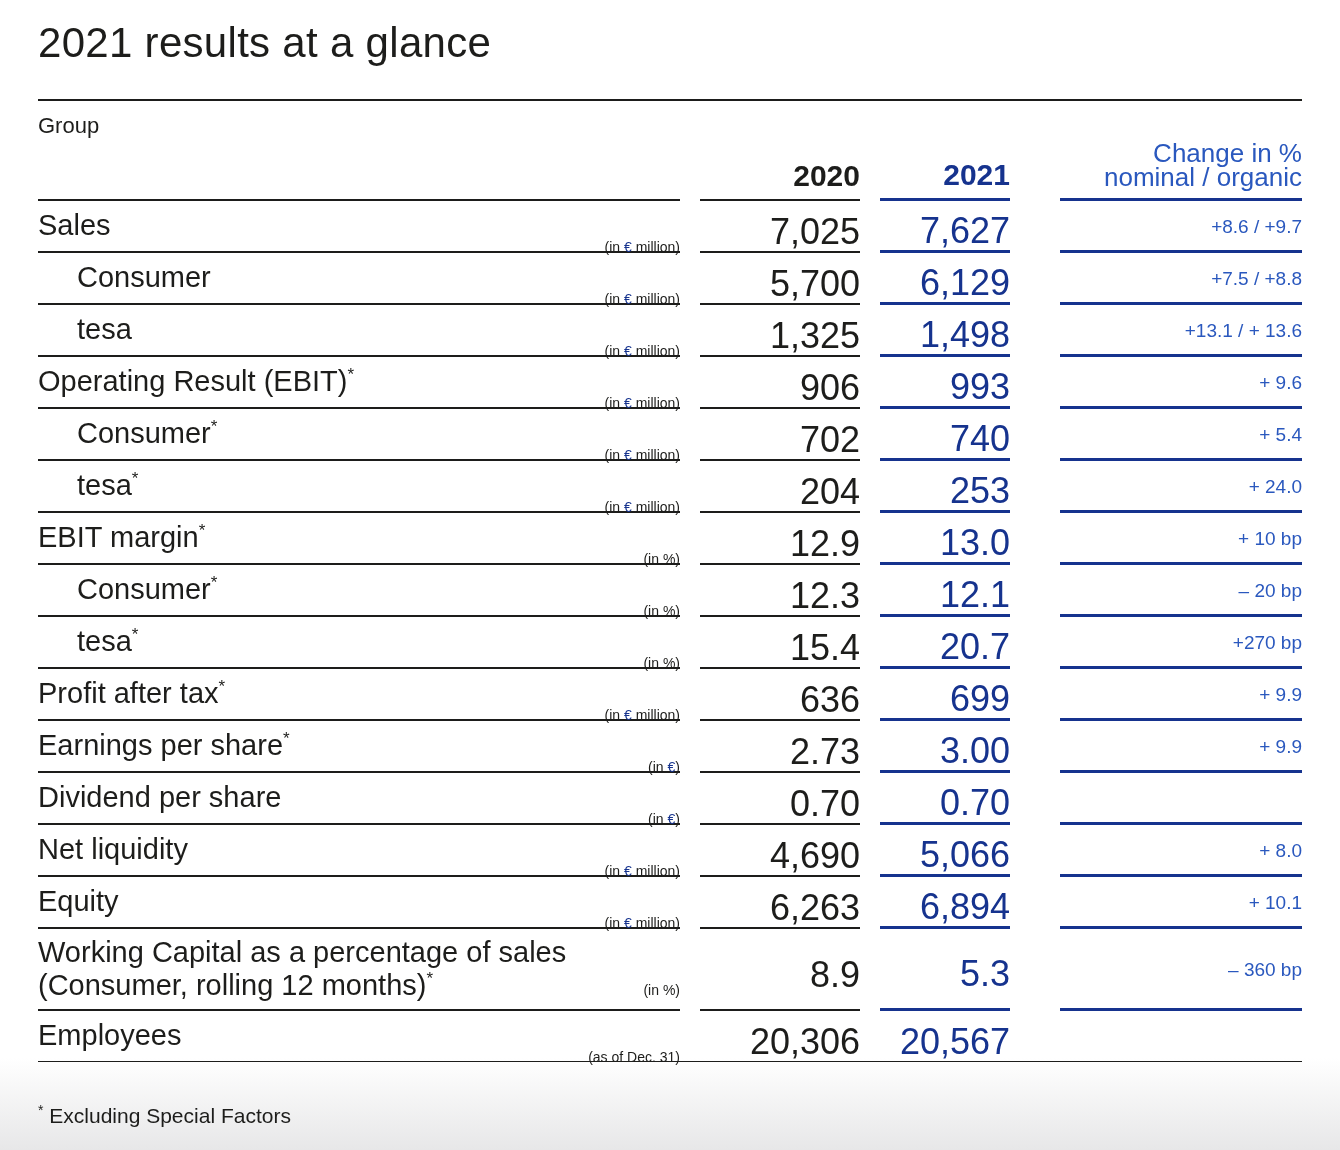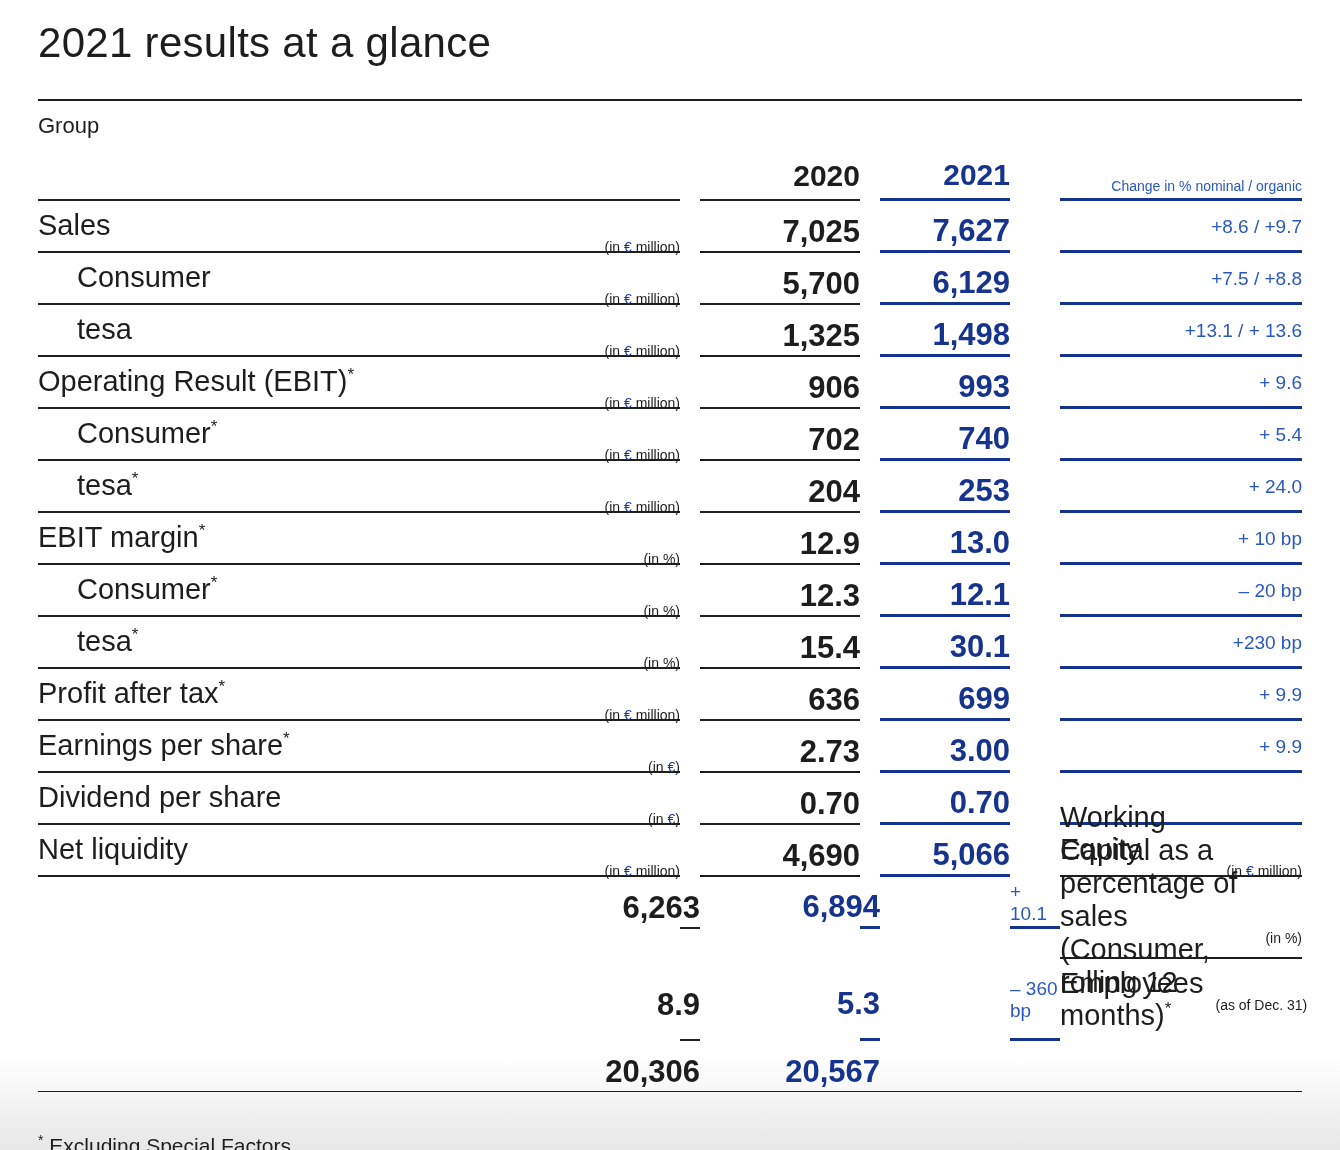--- a/index.html
+++ b/index.html
@@ -53,24 +53,24 @@
     justify-content: flex-end;
     font-size: 30px;
     font-weight: 700;
     padding-bottom: 6px;
   }
   .y2020-h { color: #1d1d1b; }
   .y2021-h { color: #16338e; }
   .change-h {
     justify-content: flex-end;
     text-align: right;
-    font-size: 14px;
+    font-size: 26px;
     line-height: 24px;
     color: #2a58be;
-    padding-bottom: 0;
+    padding-bottom: 9px;
   }
 
   
   .c-label { justify-content: space-between; align-items: center; }
   .label-text {
     font-size: 29px;
     line-height: 33px;
     white-space: pre-line;
   }
   .label-text.indent { padding-left: 39px; }
@@ -78,23 +78,22 @@
     font-size: 17px;
     vertical-align: super;
     line-height: 0;
   }
   .unit { font-size: 14px; color: #1d1d1b; white-space: nowrap; padding-left: 12px; margin-top: 42px; }
   .euro { color: #16338e; }
 
   .c-val {
     justify-content: flex-end;
     align-items: center;
-    font-size: 31px;
+    font-size: 36px;
     padding-top: 12px;
-    font-weight: bold;
   }
   .c-2020 { color: #1d1d1b; }
   .c-2021 { color: #16338e; }
   .c-change {
     justify-content: flex-end;
     align-items: center;
     font-size: 19px;
     color: #2a58be;
     padding-top: 4px;
   }
@@ -224,23 +223,23 @@
   <div class="gap"></div>
   <div class="cell c-change b-navy">– 20 bp</div>
 
   <div class="cell c-label b-black">
     <span class="label-text indent"><span>tesa</span><sup class="ast">*</sup></span>
     <span class="unit">(in %)</span>
   </div>
   <div class="gap"></div>
   <div class="cell c-val c-2020 b-black">15.4</div>
   <div class="gap"></div>
-  <div class="cell c-val c-2021 b-navy">30.1</div>
-  <div class="gap"></div>
-  <div class="cell c-change b-navy">+230 bp</div>
+  <div class="cell c-val c-2021 b-navy">20.7</div>
+  <div class="gap"></div>
+  <div class="cell c-change b-navy">+270 bp</div>
 
   <div class="cell c-label b-black">
     <span class="label-text"><span>Profit after tax</span><sup class="ast">*</sup></span>
     <span class="unit">(in <span class="euro">€</span> million)</span>
   </div>
   <div class="gap"></div>
   <div class="cell c-val c-2020 b-black">636</div>
   <div class="gap"></div>
   <div class="cell c-val c-2021 b-navy">699</div>
   <div class="gap"></div>
@@ -270,20 +269,21 @@
 
   <div class="cell c-label b-black">
     <span class="label-text"><span>Net liquidity</span><sup class="ast"></sup></span>
     <span class="unit">(in <span class="euro">€</span> million)</span>
   </div>
   <div class="gap"></div>
   <div class="cell c-val c-2020 b-black">4,690</div>
   <div class="gap"></div>
   <div class="cell c-val c-2021 b-navy">5,066</div>
   <div class="gap"></div>
+  <div class="cell c-change b-navy">+ 8.0</div>
 
   <div class="cell c-label b-black">
     <span class="label-text"><span>Equity</span><sup class="ast"></sup></span>
     <span class="unit">(in <span class="euro">€</span> million)</span>
   </div>
   <div class="gap"></div>
   <div class="cell c-val c-2020 b-black">6,263</div>
   <div class="gap"></div>
   <div class="cell c-val c-2021 b-navy">6,894</div>
   <div class="gap"></div>

